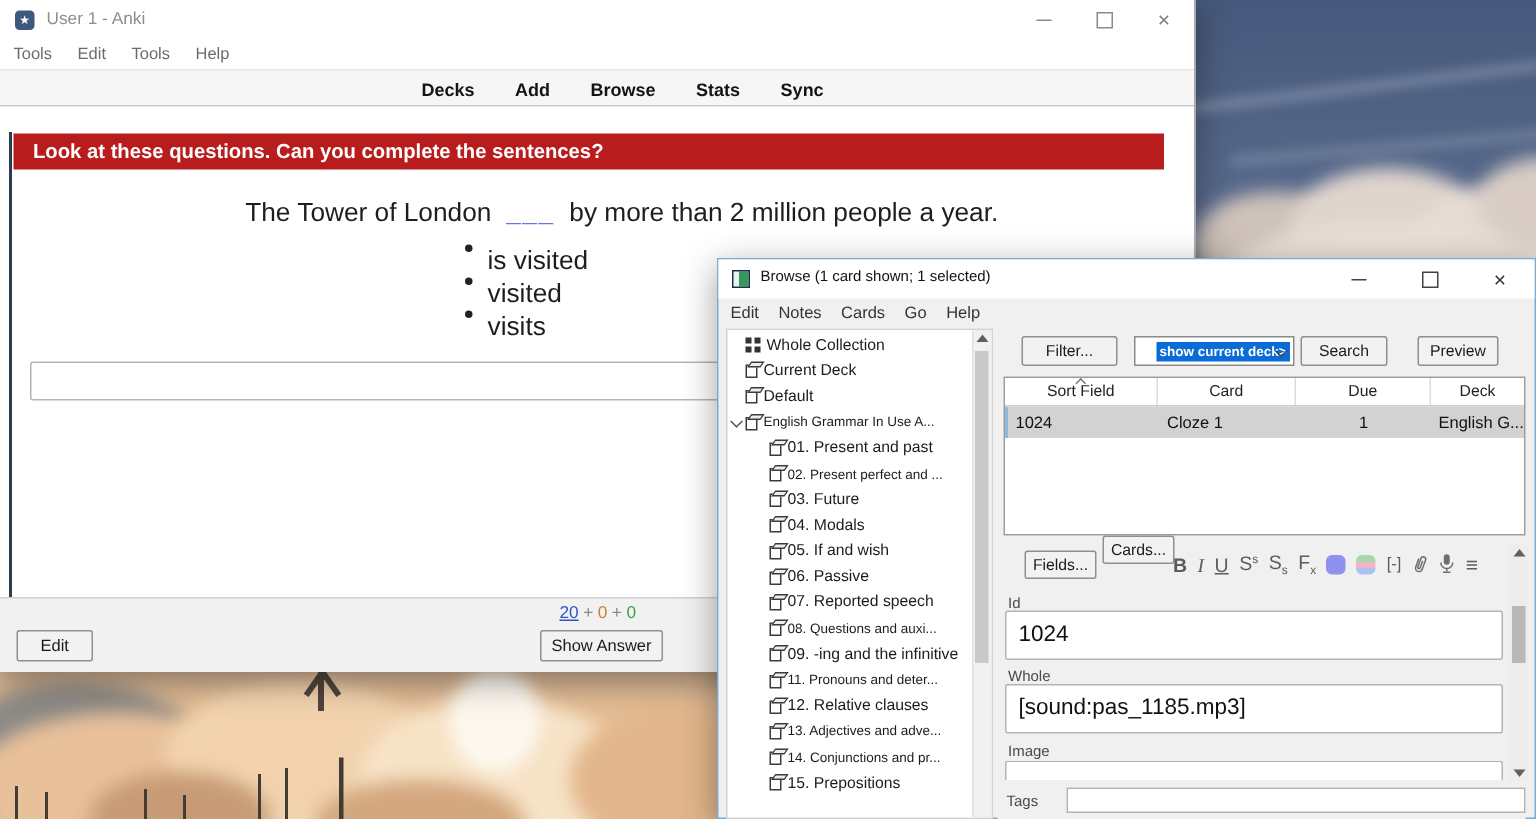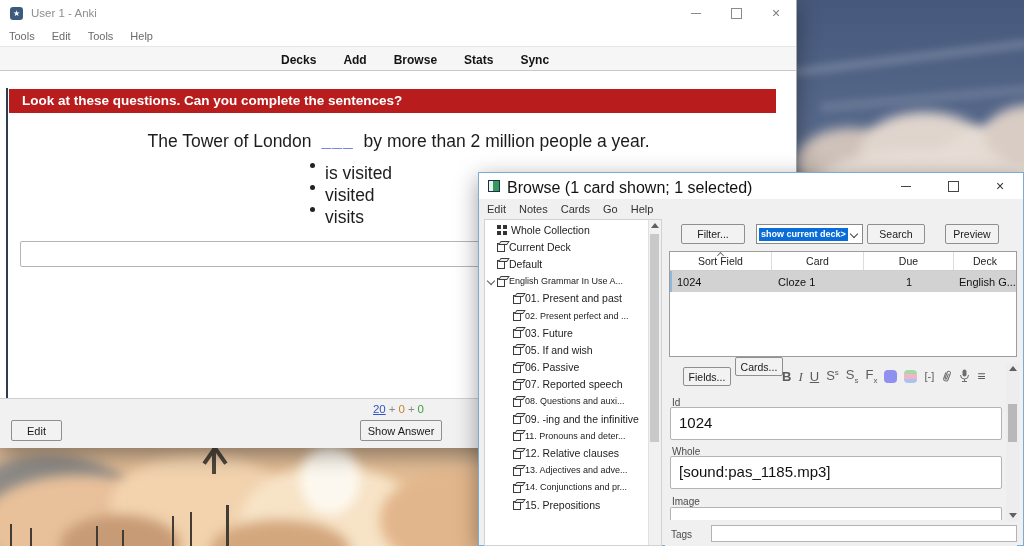--- a/index.html
+++ b/index.html
@@ -28,37 +28,37 @@
   
   #main-window{left:0;top:0;width:797px;height:448px;background:#fff;z-index:1;border-right:1px solid #a9a9a9;border-bottom:1px solid #a9a9a9;box-sizing:border-box}
   #main-title-icon{position:absolute;left:10px;top:7px;width:13px;height:13px;border-radius:3px;background:#3d5a7e;display:flex;align-items:center;justify-content:center;color:#fff;font-size:8px}
   #main-title-text{position:absolute;left:31px;top:7px;font-size:11.5px;color:#8e8e8e}
   #main-menubar{position:absolute;left:0;top:27px;height:18px;display:flex;gap:17px;padding-left:9px;align-items:center;font-size:11px;color:#6b6b6b}
   #main-navbar{position:absolute;left:0;top:46px;width:100%;height:25px;background:#f6f6f6;border-top:1px solid #e6e6e6;border-bottom:1px solid #c9c9c9;box-sizing:border-box}
   #nav-items{position:absolute;left:281px;top:0;height:25px;display:flex;gap:27px;align-items:center;font-size:12px;font-weight:bold;color:#141414}
   #card-left-border{position:absolute;left:6px;top:88px;width:2px;height:310px;background:#2e3d4d}
   #banner{position:absolute;left:9px;top:89px;width:767px;height:24px;background:#b91c1c;color:#fff;
           font-weight:bold;font-size:13.5px;line-height:24px;padding-left:13px;box-sizing:border-box;white-space:nowrap}
-  #question{position:absolute;left:0;top:131px;width:797px;text-align:center;font-size:17.5px;color:#1d1d1d}
+  #question{position:absolute;left:16px;top:131px;width:797px;text-align:center;font-size:17.5px;color:#1d1d1d}
   #question .blank{color:#4653e8;font-weight:bold;margin:0 5px;letter-spacing:1px}
   #options{position:absolute;left:310px;top:163px;font-size:17.5px;color:#1d1d1d}
   .opt-row{display:flex;align-items:flex-start;height:22px}
   .opt-dot{width:5px;height:5px;border-radius:50%;background:#222;margin-right:10px}
   #answer-input{position:absolute;left:20px;top:241px;width:757px;height:26px;border:1.5px solid #b5b5b5;border-radius:2px;background:#fff;box-sizing:border-box;outline:none;font-size:14px;padding:0 6px}
   #bottom-bar{position:absolute;left:0;top:398px;width:100%;height:50px;background:#f1f1f1;border-top:1px solid #d0d0d0;box-sizing:border-box}
   #counts{position:absolute;left:0;top:4px;width:797px;text-align:center;font-size:11.5px}
   #counts .c-new{color:#3254c4;text-decoration:underline}
   #counts .c-plus{color:#8a8a8a;margin:0 3px}
   #counts .c-lrn{color:#c7832f}
   #counts .c-rev{color:#3f9e3f}
 
   
   #browse-window{left:478px;top:172px;width:546px;height:374px;background:#f0f0f0;border:1px solid #79add6;box-sizing:border-box;z-index:2}
   #browse-title-icon{position:absolute;left:9px;top:7px;width:12px;height:12px;border:1.5px solid #16324a;box-sizing:border-box;background:linear-gradient(90deg,#e9f4ee 0 38%,#35995c 38% 100%)}
-  #browse-title-text{position:absolute;left:28px;top:6px;font-size:16px;color:#111}
+  #browse-title-text{position:absolute;left:28px;top:6px;font-size:10px;color:#111}
   #browse-menubar{position:absolute;left:0;top:26px;height:19px;display:flex;gap:13px;padding-left:8px;align-items:center;font-size:11px;color:#333}
 
   
   #sidebar{position:absolute;left:5px;top:46px;width:178px;height:327px;background:#fff;border:1px solid #d2d2d2;box-sizing:border-box;overflow:hidden}
   #sidebar-rows{position:absolute;left:0;top:1px;right:13px}
   .srow{display:flex;align-items:center;height:17.2px;padding-left:12px;font-size:10.5px;color:#1c1c1c;position:relative;white-space:nowrap;overflow:hidden}
   .srow.lvl1{padding-left:28px}
   .srow.sm .slabel{font-size:9px}
   .slabel{margin-left:4px}
   .chev{position:absolute;left:3px;top:5px;width:5px;height:5px;border-right:1.4px solid #555;border-bottom:1.4px solid #555;transform:rotate(45deg)}
@@ -67,21 +67,21 @@
   .collection-icon{flex:none;position:relative;width:10px;height:10px}
   .collection-icon::before{content:"";position:absolute;left:0;top:0;width:4px;height:4px;background:#333;box-shadow:6px 0 #333,0 6px #333,6px 6px #333}
   .vscroll{position:absolute;top:0;bottom:0;right:0;width:12px;background:#f1f1f1;border-left:1px solid #e0e0e0}
   .sb-up{position:absolute;top:3px;left:2px;width:0;height:0;border-left:4px solid transparent;border-right:4px solid transparent;border-bottom:5px solid #606060}
   .sb-down{position:absolute;left:2px;width:0;height:0;border-left:4px solid transparent;border-right:4px solid transparent;border-top:5px solid #606060}
   .sb-thumb{position:absolute;left:1px;width:9px;background:#c9c9c9}
 
   
   .small-btn{font-size:10.5px}
   #deck-dropdown{position:absolute;left:277px;top:51px;width:107px;height:20px;background:#fff;border:1px solid #8a8a8a;box-sizing:border-box;display:flex;align-items:center}
-  #deck-dropdown .sel{background:#0a6cd6;color:#fff;font-size:9px;font-weight:bold;padding:1.5px 2px;margin-left:2px;white-space:nowrap}
+  #deck-dropdown .sel{background:#0a6cd6;color:#fff;font-size:9px;font-weight:bold;padding:1.5px 2px;margin-left:14px;white-space:nowrap}
   .dd-chev{position:absolute;right:5px;top:6px;width:5px;height:5px;border-right:1.4px solid #444;border-bottom:1.4px solid #444;transform:rotate(45deg)}
 
   
   #card-table{position:absolute;left:190px;top:78px;width:348px;height:106px;background:#fff;border:1px solid #9c9c9c;box-sizing:border-box}
   .thead{display:flex;height:18px;border-bottom:1px solid #cfcfcf}
   .th{display:flex;align-items:center;justify-content:center;font-size:10.5px;color:#222;border-right:1px solid #dcdcdc;box-sizing:border-box;position:relative}
   .th:last-child{border-right:none}
   .sort-caret{position:absolute;top:1px;left:50%;margin-left:-3px;width:4px;height:4px;border-left:1px solid #777;border-top:1px solid #777;transform:rotate(45deg)}
   .trow{display:flex;height:21px;background:#d2d2d2;box-shadow:inset 2px 0 #8fb8da}
   .td{display:flex;align-items:center;font-size:11px;color:#111;box-sizing:border-box}
@@ -247,20 +247,24 @@
             <span class="deck-icon"></span>
             <span class="slabel">01. Present and past</span>
           </div>
         <div class="srow lvl1 sm">
             <span class="deck-icon"></span>
             <span class="slabel">02. Present perfect and ...</span>
           </div>
         <div class="srow lvl1">
             <span class="deck-icon"></span>
             <span class="slabel">03. Future</span>
+          </div>
+        <div class="srow lvl1">
+            <span class="deck-icon"></span>
+            <span class="slabel">04. Modals</span>
           </div>
         <div class="srow lvl1">
             <span class="deck-icon"></span>
             <span class="slabel">05. If and wish</span>
           </div>
         <div class="srow lvl1">
             <span class="deck-icon"></span>
             <span class="slabel">06. Passive</span>
           </div>
         <div class="srow lvl1">

